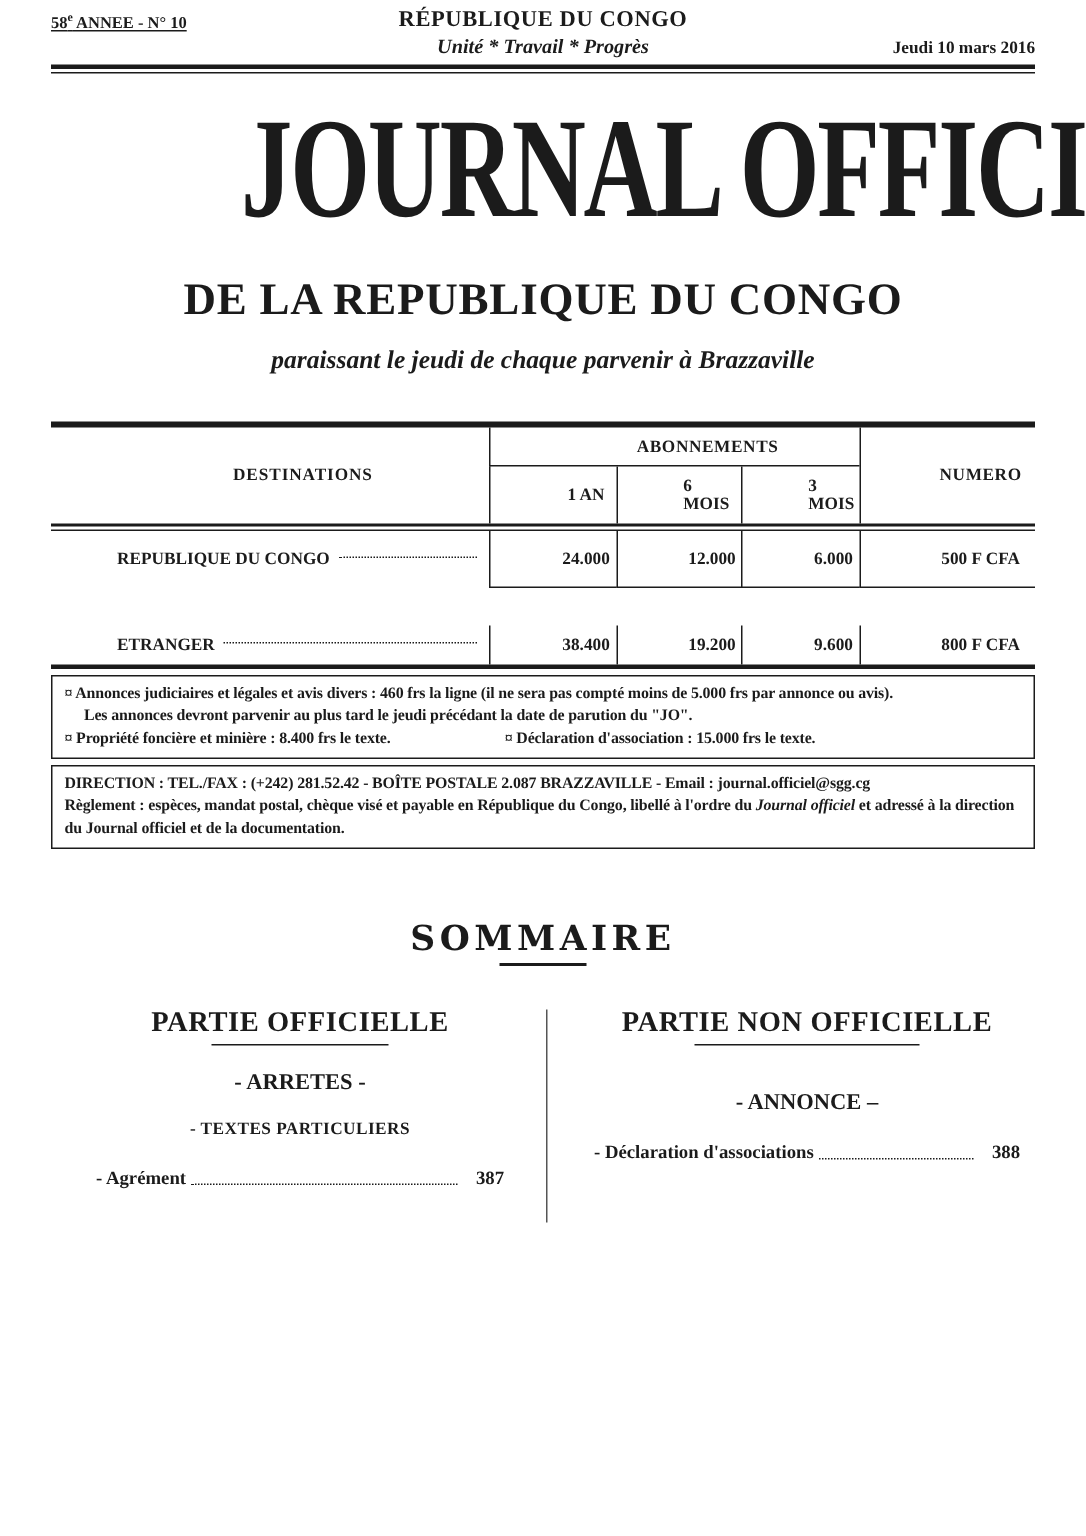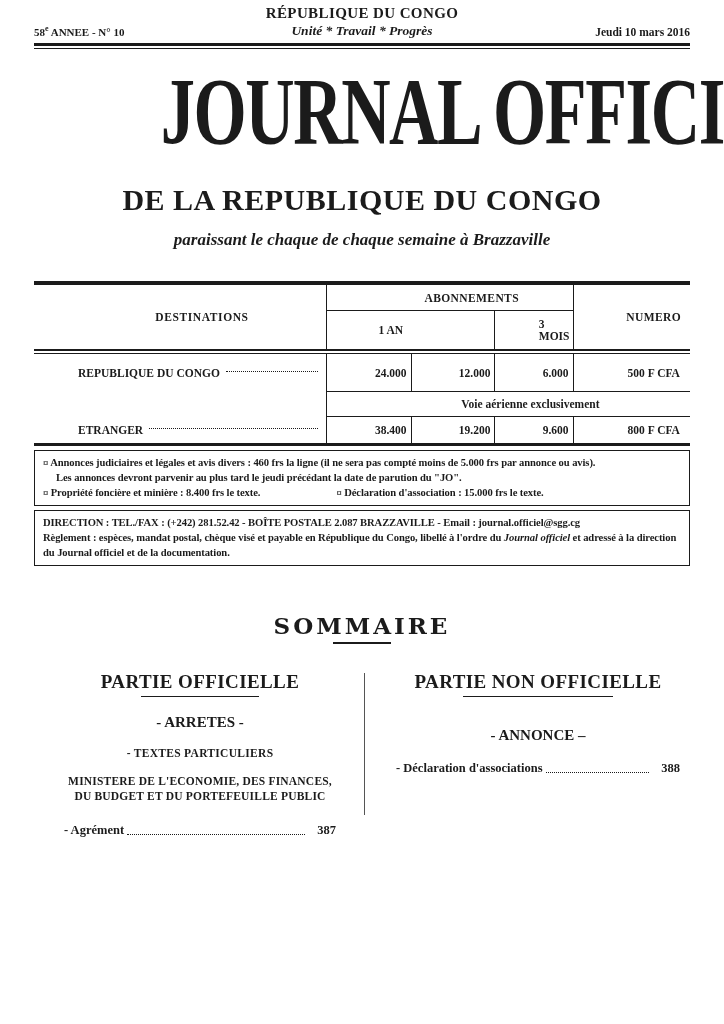--- a/index.html
+++ b/index.html
@@ -8,21 +8,21 @@
     width:724px; height:1024px; margin:0 auto; background:#ffffff;
     color:#1b1b1b; font-family:"Liberation Serif","DejaVu Serif",serif;
     font-weight:bold; position:relative; overflow:hidden;
     padding:5px 34px 0 34px;
   }
 
   
   .top-header { position:relative; text-align:center; }
   .country { font-size:15px; letter-spacing:.4px; }
   .motto   { font-size:13.5px; font-style:italic; margin-top:1px; }
-  .issue   { position:absolute; left:0; bottom:1px; font-size:11px; }
+  .issue   { position:absolute; left:0; bottom:17px; font-size:11px;text-decoration:underline; }
   .issue sup { font-size:8px; }
   .date    { position:absolute; right:0; bottom:1px; font-size:11.5px; }
   .header-rule { margin-top:4px; height:6px; border-top:3px solid #1b1b1b; border-bottom:1.5px solid #1b1b1b; }
 
   
   .masthead { text-align:center; margin-top:20px; height:92px; }
   .masthead-title {
     display:inline-block; white-space:nowrap; font-size:95px; line-height:.92;
     transform:scaleX(.72); transform-origin:center top; letter-spacing:-2px;
   }
@@ -100,42 +100,42 @@
     <div class="country">RÉPUBLIQUE DU CONGO</div>
     <div class="motto">Unité * Travail * Progrès</div>
     <div class="date">Jeudi 10 mars 2016</div>
   </header>
   <div class="header-rule"></div>
 
   <div class="masthead">
     <span class="masthead-title">JOURNAL OFFICIEL</span>
   </div>
   <div class="subtitle">DE LA REPUBLIQUE DU CONGO</div>
-  <div class="tagline">paraissant le chaque de chaque semaine à Brazzaville</div>
+  <div class="tagline">paraissant le jeudi de chaque parvenir à Brazzaville</div>
 
   <div class="sub-table">
     <div class="th-dest">DESTINATIONS</div>
     <div class="th-abon bL bB">ABONNEMENTS</div>
     <div class="th-numero bL">NUMERO</div>
     <div class="th-1an bL">1 AN</div>
+    <div class="th-6mois bL">6 MOIS</div>
     <div class="th-3mois bL">3 MOIS</div>
     <div class="rule-double"></div>
 
     <div class="td-dest1">
       <span class="dest-cell">
         <span>REPUBLIQUE DU CONGO</span>
         <span class="leader"></span>
       </span>
     </div>
     <div class="td-1an1 bL bB">24.000</div>
     <div class="td-6mois1 bL bB">12.000</div>
     <div class="td-3mois1 bL bB">6.000</div>
     <div class="td-num1 bL bB">500 F CFA</div>
 
-    <div class="td-voie bL bB">Voie aérienne exclusivement</div>
 
     <div class="td-dest2">
       <span class="dest-cell">
         <span>ETRANGER</span>
         <span class="leader"></span>
       </span>
     </div>
     <div class="td-1an2 bL">38.400</div>
     <div class="td-6mois2 bL">19.200</div>
     <div class="td-3mois2 bL">9.600</div>
@@ -160,24 +160,20 @@
   <div class="sommaire-rule"></div>
 
   <div class="sommaire-cols">
     <div class="col-divider"></div>
 
     <div class="s-col s-col-left">
       <div class="partie-heading">PARTIE OFFICIELLE</div>
       <div class="heading-rule rule-left"></div>
       <div class="s-sub1">- ARRETES -</div>
       <div class="s-sub2">- TEXTES PARTICULIERS</div>
-      <div class="ministry">
-        <div>MINISTERE DE L'ECONOMIE, DES FINANCES,</div>
-        <div>DU BUDGET ET DU PORTEFEUILLE PUBLIC</div>
-      </div>
       <div class="entry">
         <span>- Agrément</span>
         <span class="dots"></span>
         <span class="pageno">387</span>
       </div>
     </div>
 
     <div class="s-col s-col-right">
       <div class="partie-heading">PARTIE NON OFFICIELLE</div>
       <div class="heading-rule rule-right"></div>

